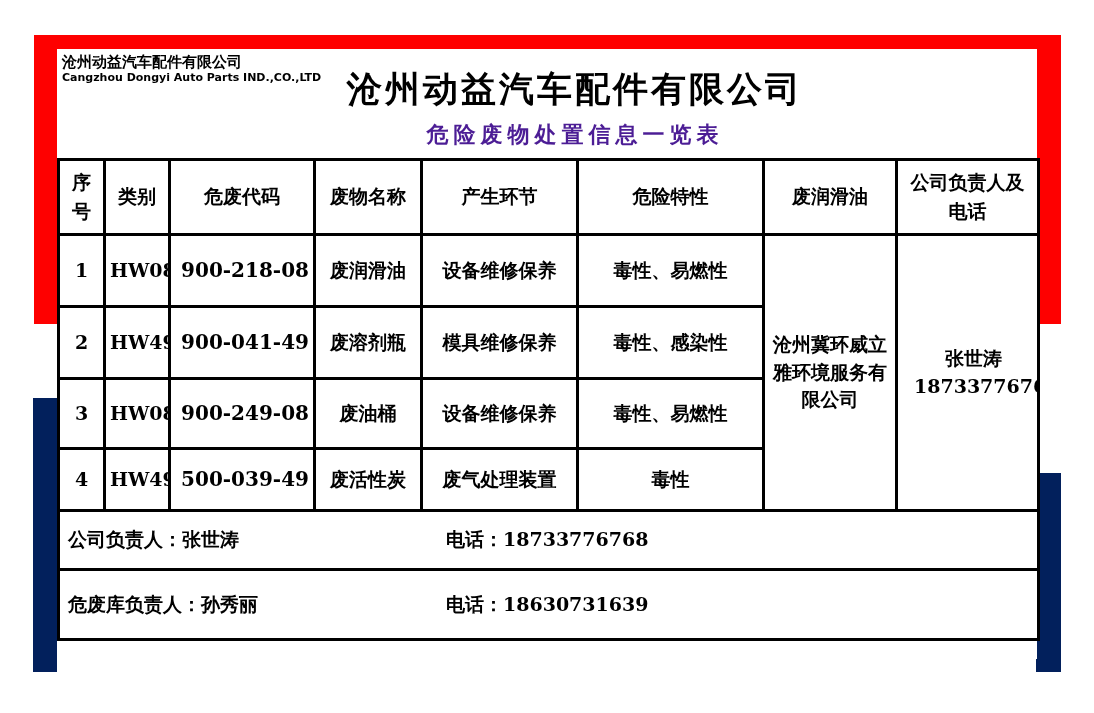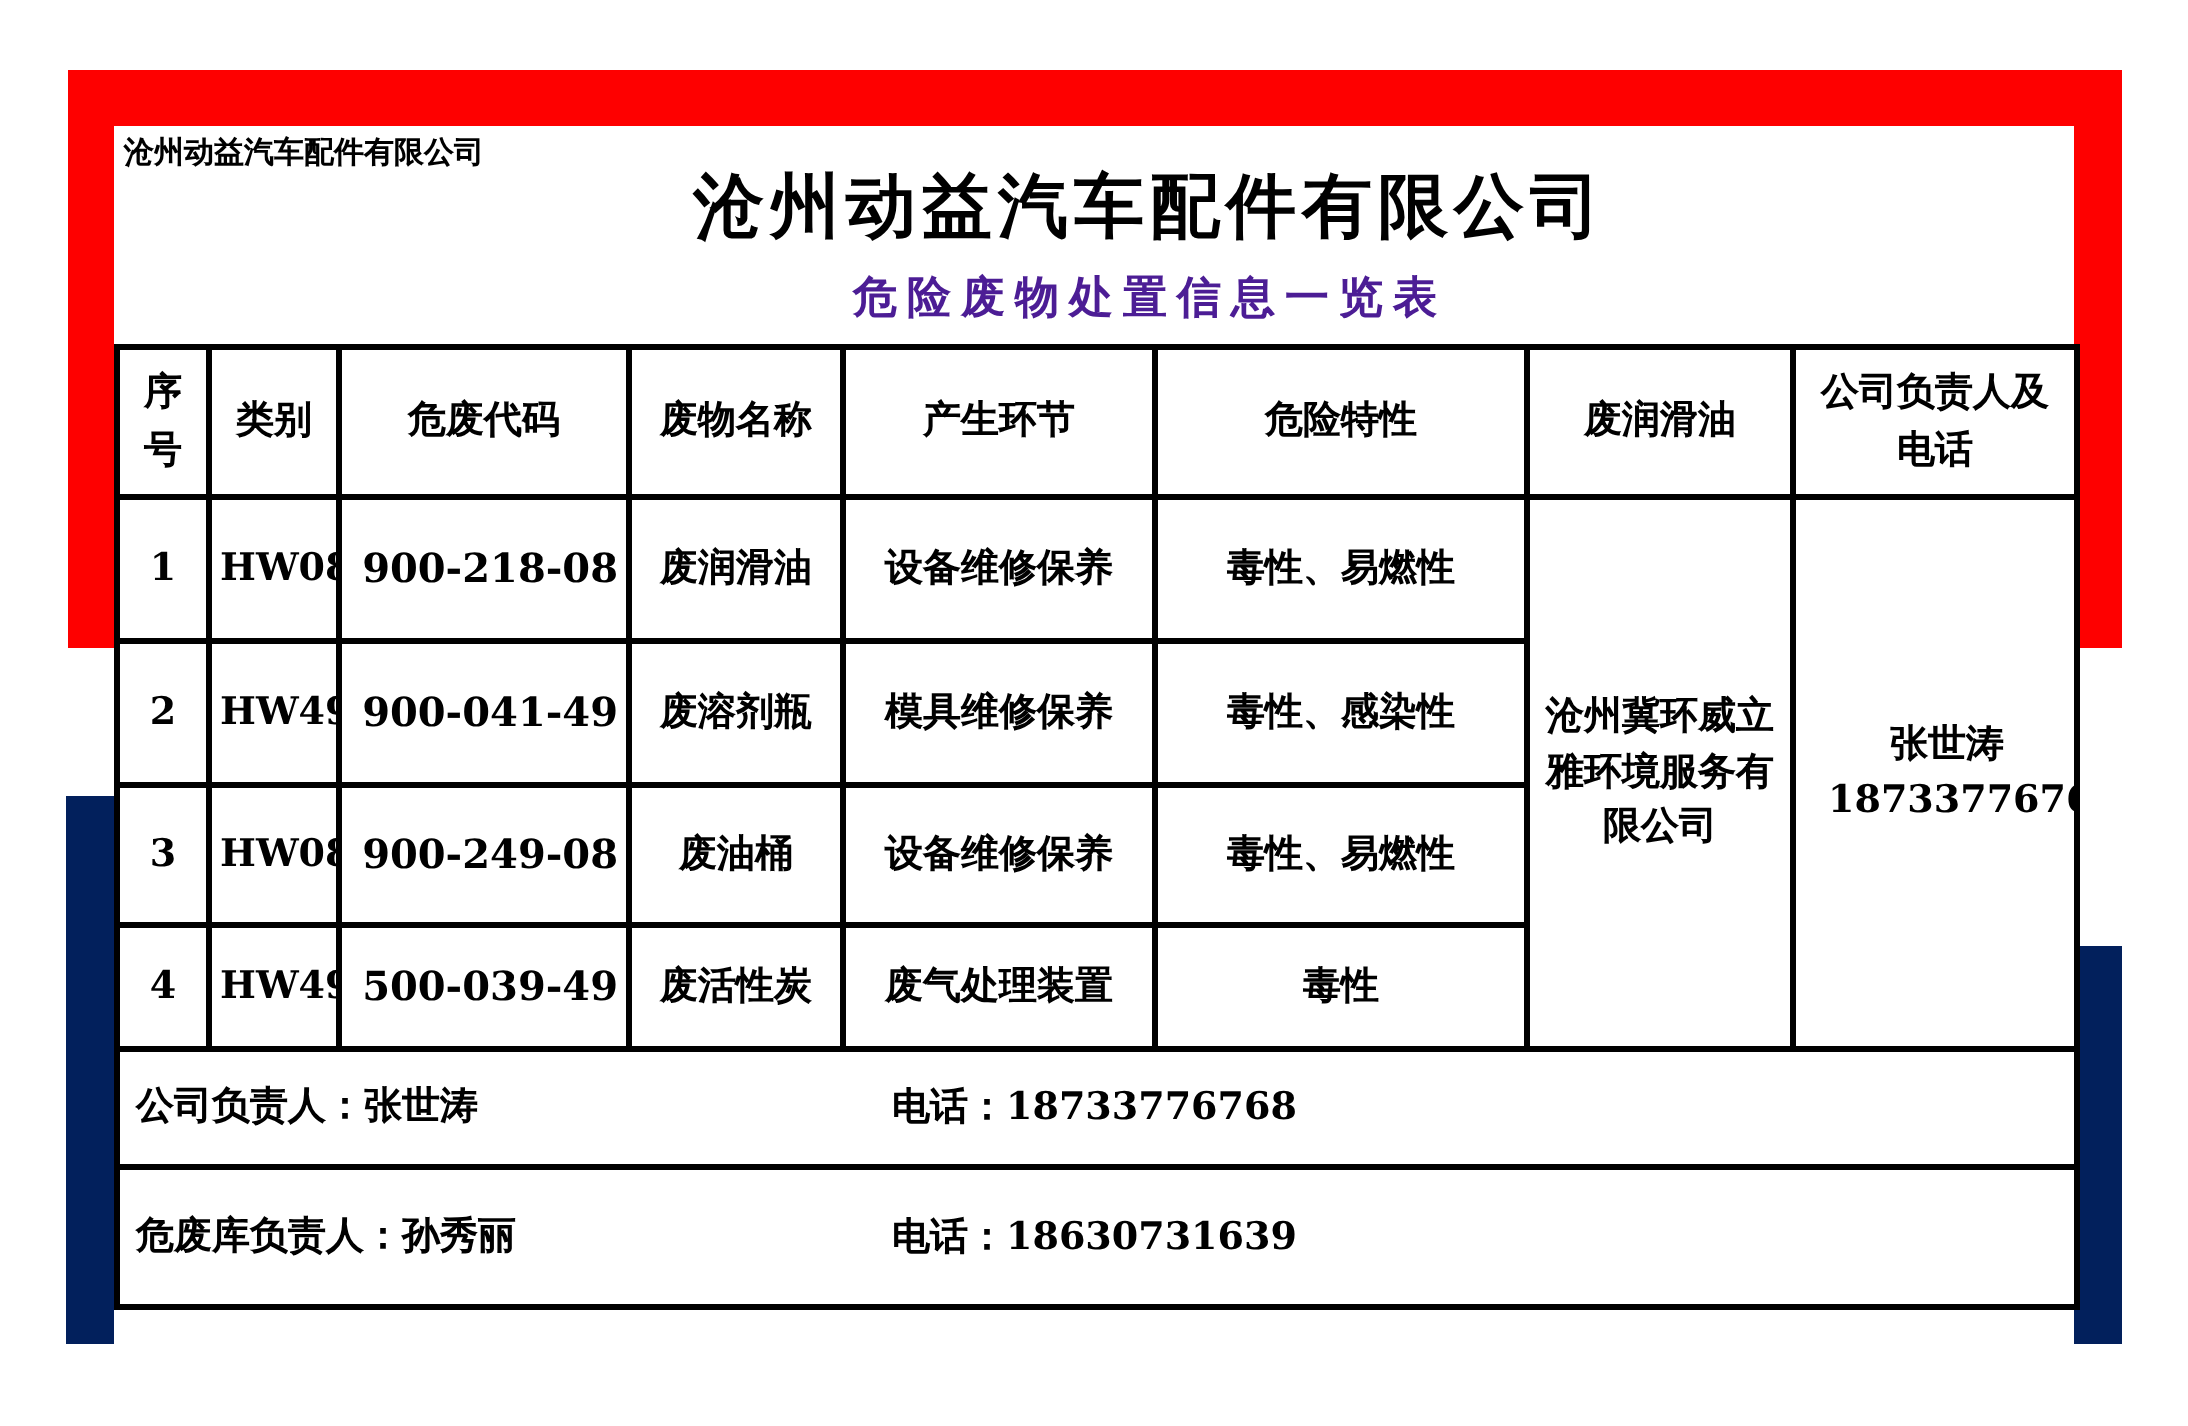--- a/index.html
+++ b/index.html
@@ -11,21 +11,21 @@
     overflow: hidden;
   }
   .canvas { position: absolute; left: 0; top: 0; width: 1094px; height: 713px; }
   .shape { position: absolute; }
   .red-top    { left: 34px;  top: 35px;  width: 1027px; height: 29px; }
   .red-left   { left: 34px;  top: 35px;  width: 23px;  height: 289px; }
   .red-right  { left: 1036px; top: 35px; width: 25px;  height: 289px; }
   .navy-left  { left: 33px;  top: 398px; width: 24px;  height: 274px; }
   .navy-right { left: 1036px; top: 473px; width: 25px; height: 199px; }
 
-  .content { position: absolute; left: 57px; top: 63px; width: 980px; height: 610px; background: #fff; }
+  .content { position: absolute; left: 57px; top: 49px; width: 980px; height: 610px; background: #fff; }
 
   .header-area { position: relative; width: 980px; height: 109px; }
   .logo { position: absolute; left: 5px; top: 4px; font-family: "DejaVu Sans", "Liberation Sans", sans-serif; }
   .logo-cn { font-size: 15px; font-weight: bold; color: #000; line-height: 18px; }
   .logo-en { font-size: 11px; font-weight: bold; color: #000; line-height: 14px; }
   .title {
     position: absolute; left: 0; top: 17px; width: 100%;
     box-sizing: border-box; padding-left: 56px;
     text-align: center; font-size: 35px; font-weight: bold;
     letter-spacing: 3px; color: #000;
@@ -75,20 +75,21 @@
   <div class="shape red-left" style="background: rgb(254, 0, 0);"></div>
   <div class="shape red-right" style="background: rgb(254, 0, 0);"></div>
   <div class="shape navy-left" style="background: rgb(2, 32, 92);"></div>
   <div class="shape navy-right" style="background: rgb(2, 32, 92);"></div>
 
   <div class="content">
 
     <div class="header-area">
       <div class="logo">
         <div class="logo-cn">沧州动益汽车配件有限公司</div>
+        <div class="logo-en">Cangzhou Dongyi Auto Parts IND.,CO.,LTD</div>
       </div>
       <div class="title">沧州动益汽车配件有限公司</div>
       <div class="subtitle">危险废物处置信息一览表</div>
     </div>
 
     <table class="info-table">
       <colgroup>
         <col style="width:46px">
           <col style="width:65px">
           <col style="width:145px">

